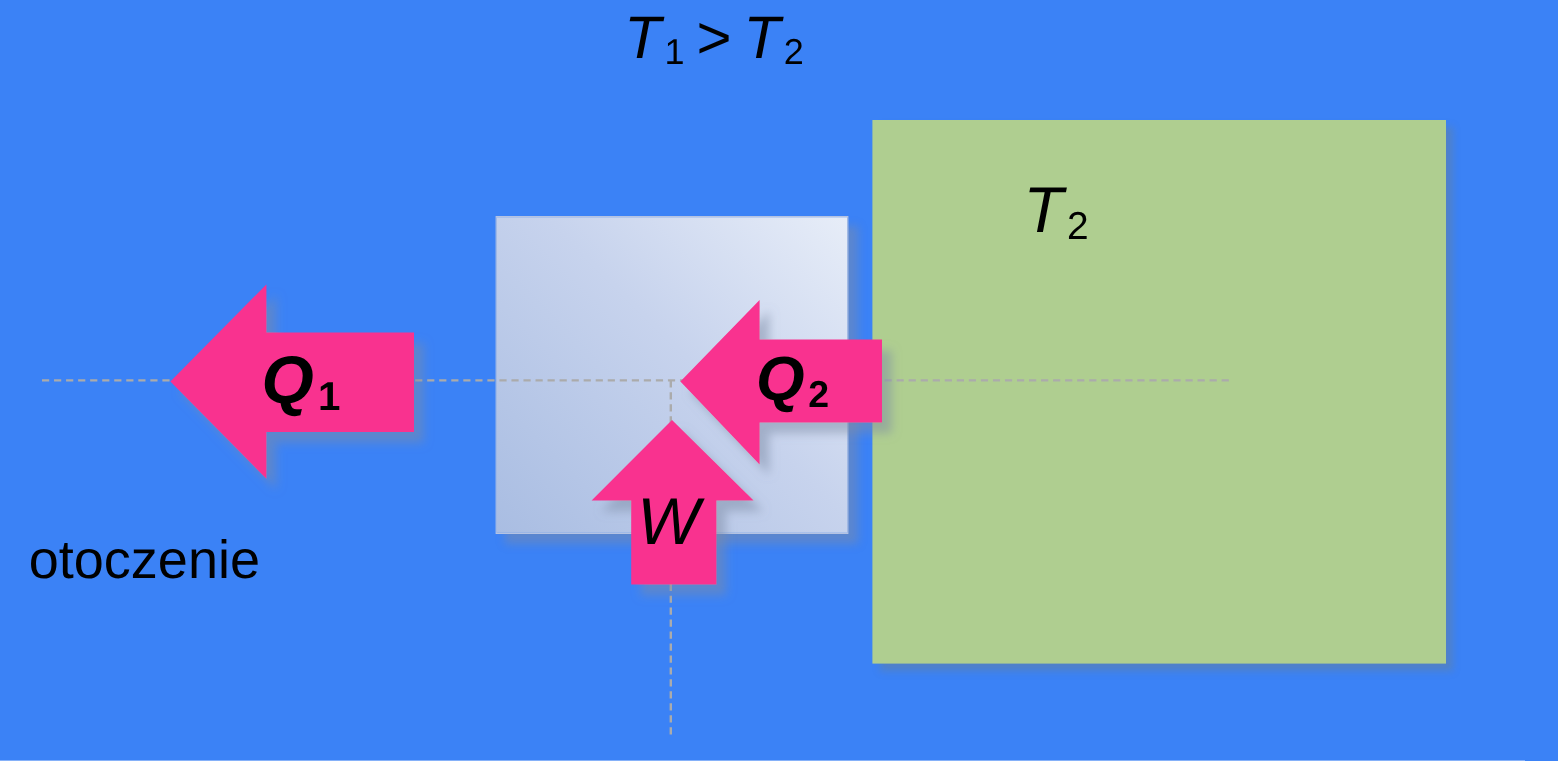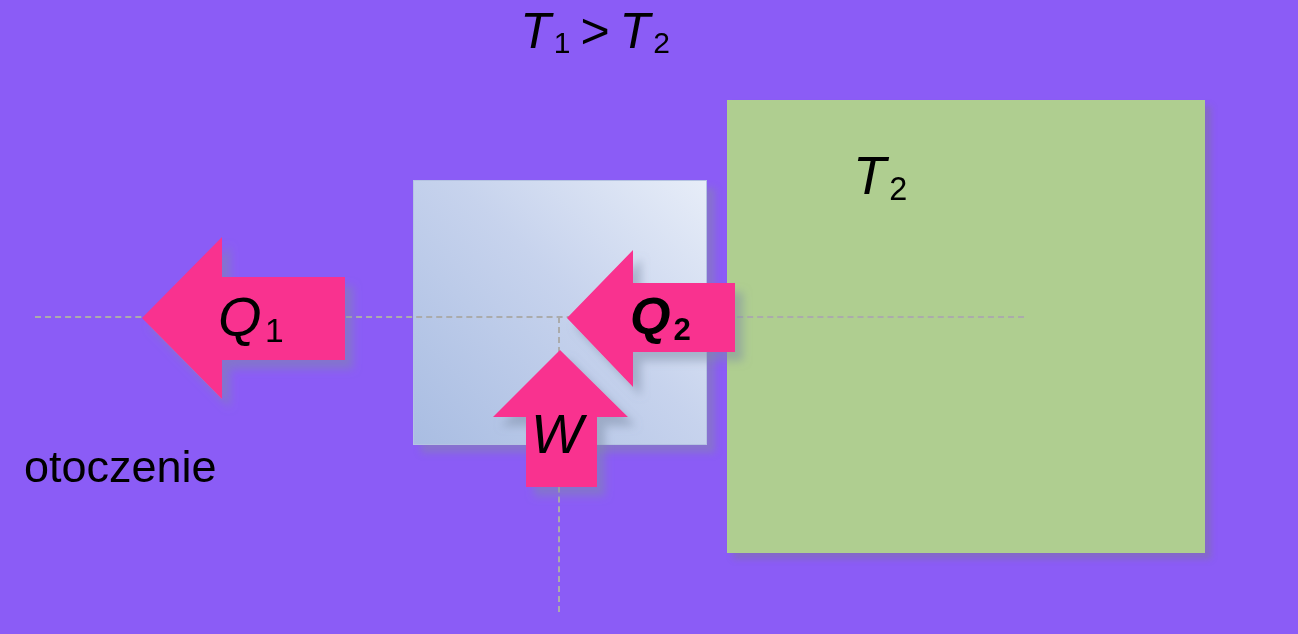--- a/index.html
+++ b/index.html
@@ -1,19 +1,19 @@
 <!DOCTYPE html>
 <html><head>
 <meta charset="utf-8">
 <style>
   html,body{margin:0;padding:0;background:#ffffff;}
   .stage{
     position:relative;
     width:1298px;height:634px;
-    background:#8b5cf6;
+    background:#3b82f6;
     overflow:hidden;
     font-family:"Liberation Sans","DejaVu Sans",sans-serif;
     color:#000;
   }
   
   .substance-box{
     position:absolute;
     left:413px;top:180px;width:292px;height:263px;
     background:linear-gradient(45deg,#A9BDE2 0%,#C7D3ED 55%,#E7EDF8 100%);
     border:1px solid #b5c3e2;
@@ -53,21 +53,21 @@
   }
   .it{font-style:italic;}
   .sub{font-size:0.6em;vertical-align:-0.18em;margin-left:0.1em;}
   .op{margin:0 10px;}
   .lbl-inequality{left:455px;top:4px;width:280px;text-align:center;font-size:50px;}
   .lbl-substance{left:433px;top:58px;width:300px;text-align:center;font-size:39px;line-height:1.5;}
   .lbl-t1{left:108px;top:136px;font-size:54px;}
   .lbl-t2{left:853px;top:146px;font-size:54px;}
   .lbl-otoczenie{left:4px;top:442px;font-size:45px;margin-left:20px;}
   .lbl-pomieszczenie{left:840px;top:567px;font-size:45px;}
-  .lbl-q1{left:218px;top:286px;font-size:56px;}
+  .lbl-q1{left:218px;top:286px;font-size:56px;font-weight:bold;}
   .lbl-q2{left:630px;top:288px;font-size:52px;font-weight:bold;}
   .lbl-w{left:531px;top:404px;font-size:55px;}
 </style>
 </head>
 <body>
 
 <div class="stage">
 
   <div class="substance-box"></div>
   <div class="room-box"></div>

